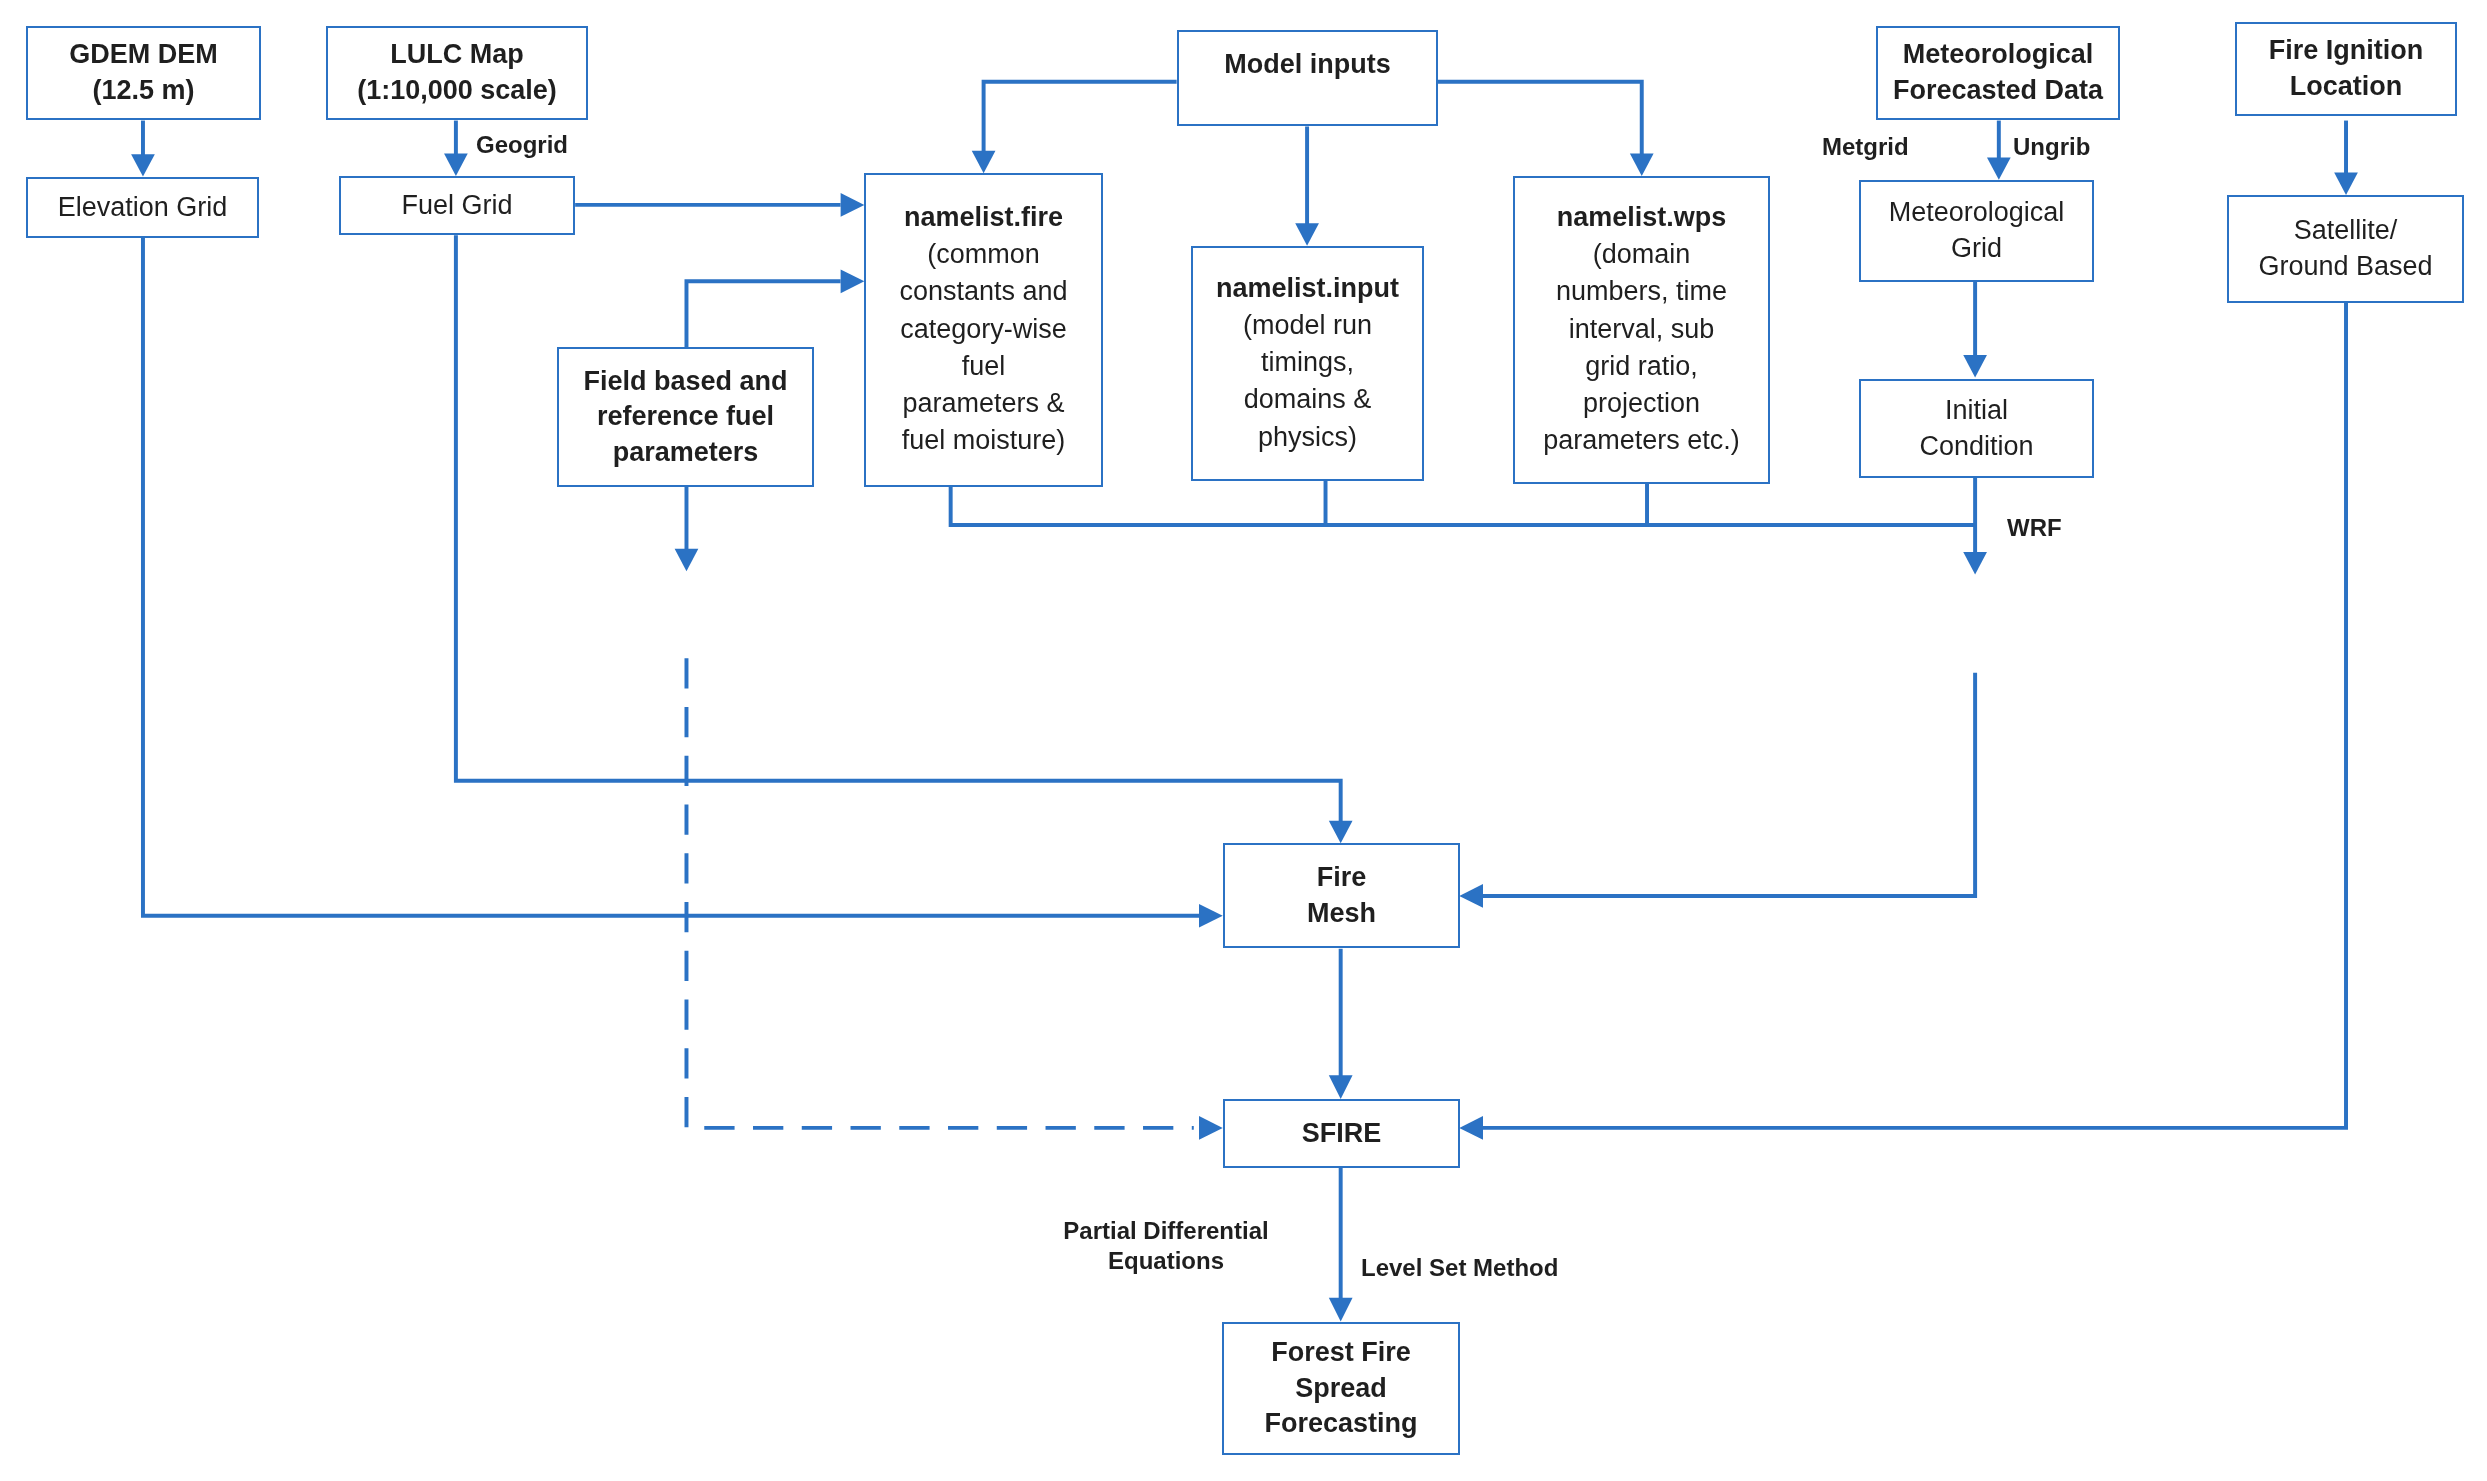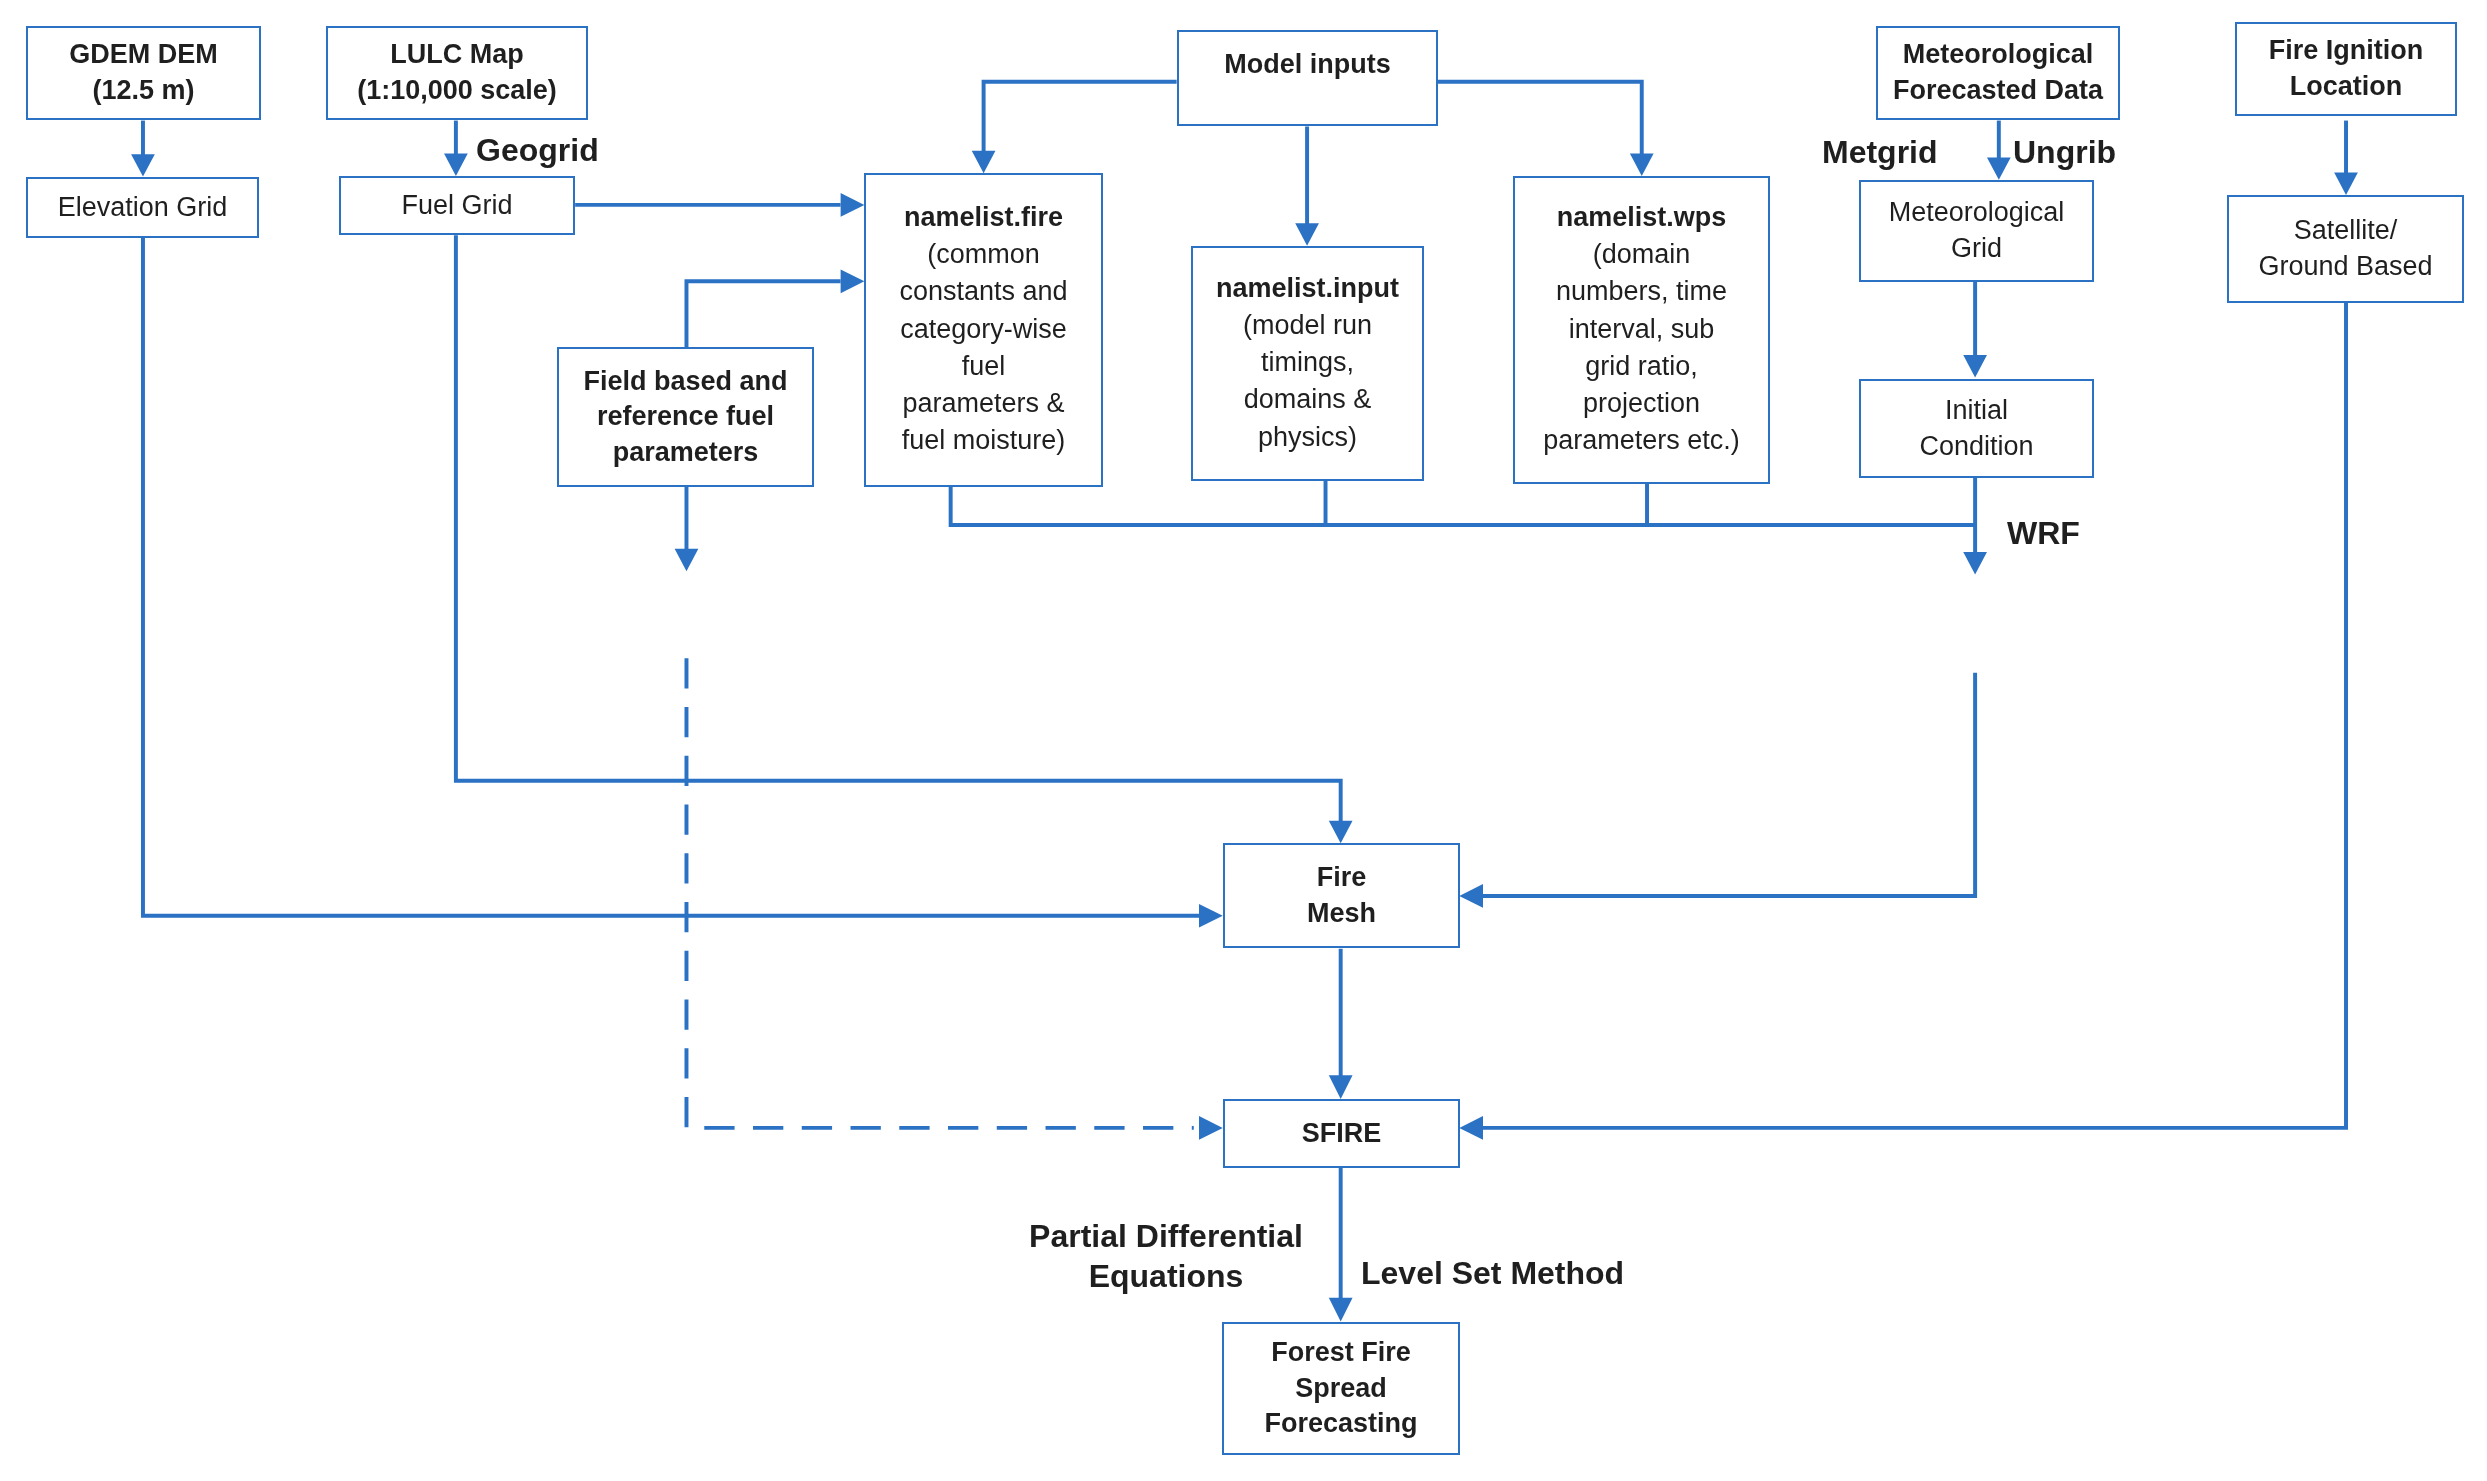--- a/index.html
+++ b/index.html
@@ -34,21 +34,21 @@
     font-size:27px;
     font-weight:700;
     line-height:1.32;
   }
   .box.reg{font-weight:400;}
   .box .title{font-weight:700;white-space:pre-line;}
   .box .desc{font-weight:400;white-space:pre-line;line-height:1.38;}
   .box.top-align{justify-content:flex-start;padding-top:15px;}
   .lbl{
     position:absolute;
-    font-size:32px;
+    font-size:24px;
     font-weight:700;
     white-space:pre-line;
     line-height:1.25;
   }
   .lbl.center{text-align:center;}
 </style>
 </head>
 <body>
 
 <div id="canvas">

